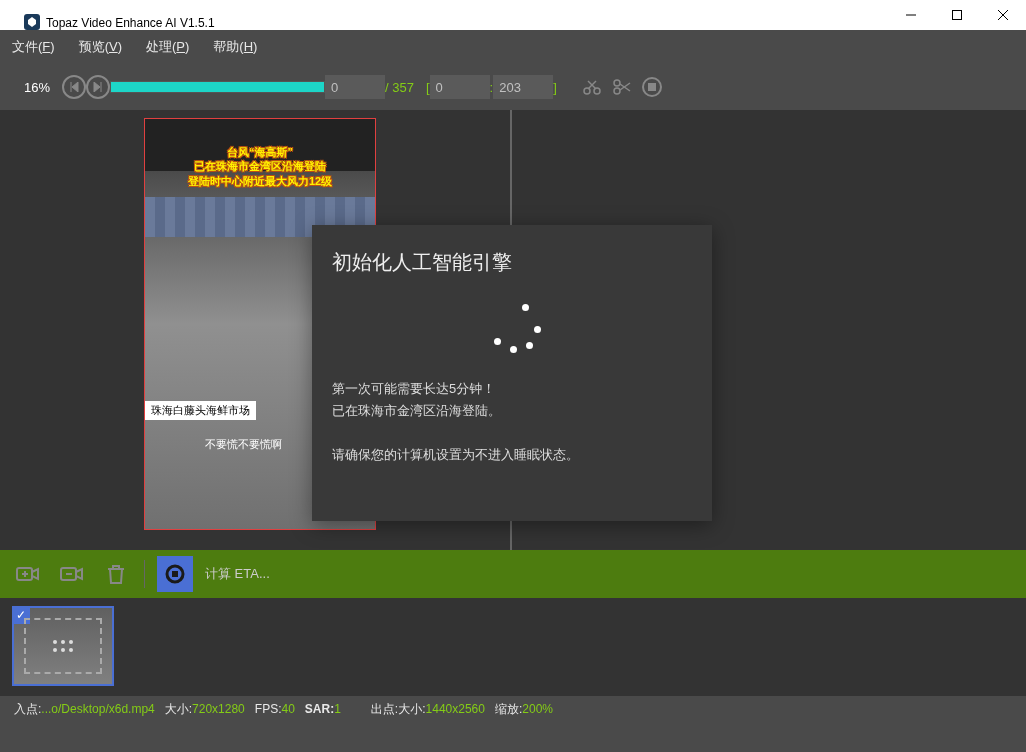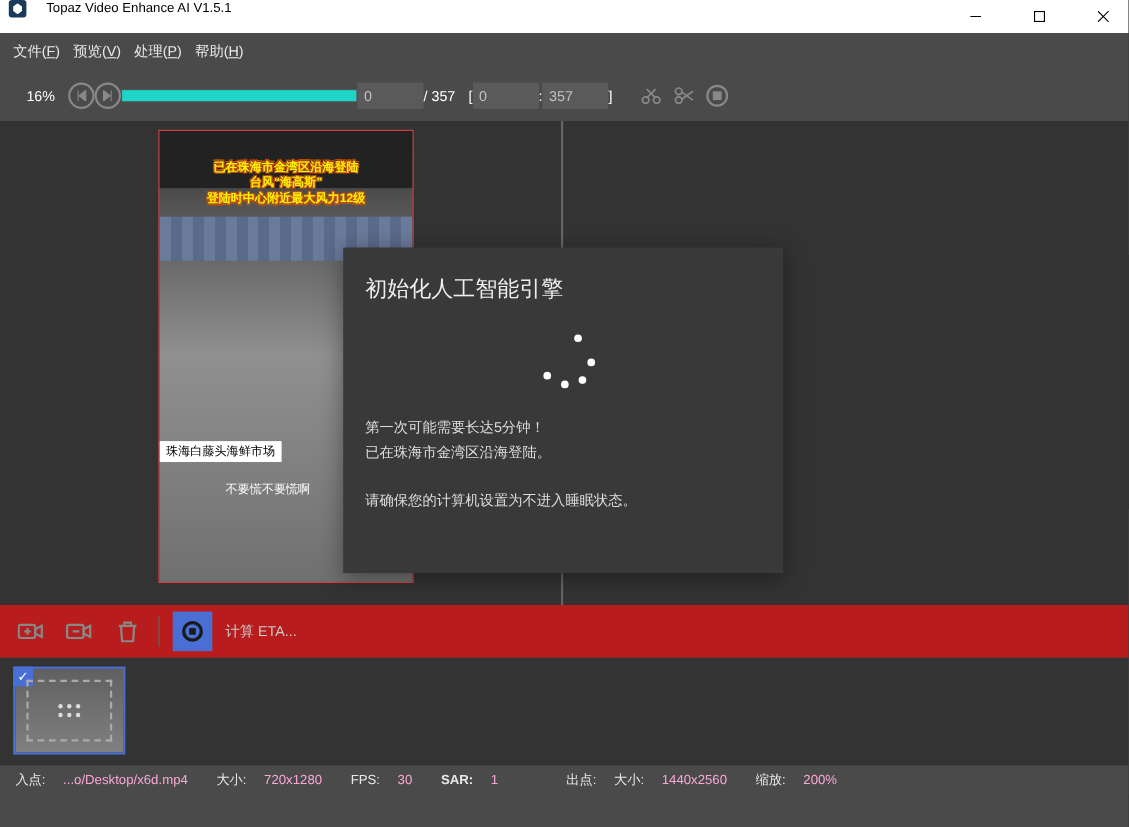--- a/index.html
+++ b/index.html
@@ -1,67 +1,67 @@
 <!DOCTYPE html>
 <html><head>
 <meta charset="utf-8">
 <style>
 * { margin: 0; padding: 0; box-sizing: border-box; font-family: "Microsoft YaHei", "Segoe UI", sans-serif; }
 body { background: #4a4a4a; width: 1026px; height: 752px; overflow: hidden; color: #e0e0e0; font-size: 13px; }
 
-.titlebar { background: #fff; height: 30px; display: flex; align-items: flex-start; padding: 0 0 0 8px; color: #000; gap: 12px; }
+.titlebar { background: #fff; height: 30px; display: flex; align-items: flex-end; padding: 0 0 0 24px; color: #000; }
 .titlebar .logo { width: 16px; height: 16px; background: #1a3a5a; border-radius: 3px; margin-right: 6px; display:flex; align-items:center; justify-content:center; }
 .titlebar .logo svg { width:10px; height:10px; }
 .titlebar .title { flex: 1; font-size: 12px; }
 .titlebar .winbtn { width: 46px; height: 30px; display: flex; align-items: center; justify-content: center; cursor: default; }
 
-.menubar { background: #4a4a4a; height: 34px; display: flex; align-items: center; padding: 0 12px; gap: 12px; }
+.menubar { background: #4a4a4a; height: 34px; display: flex; align-items: center; padding: 0 12px; gap: 24px; }
 .menubar .menuitem { color: #e8e8e8; font-size: 13px; cursor: default; }
 .menubar .menuitem u { text-decoration: underline; }
 
 .toolbar { background: #4a4a4a; height: 46px; display: flex; align-items: center; padding: 0 12px; gap: 0; }
 .zoom { color: #fff; width: 50px; text-align: center; }
 .circlebtn { width: 24px; height: 24px; border: 2px solid #888; border-radius: 50%; display: flex; align-items: center; justify-content: center; color: #888; font-size: 10px; }
 .progressbar { flex: 0 0 215px; height: 12px; background: #2a2a2a; border: 1px solid #555; position: relative; }
 .progressbar .fill { height: 100%; background: #1dd6c8; width: 100%; }
 .numfield { width: 60px; height: 24px; background: #5a5a5a; color: #c0c0c0; display: flex; align-items: center; padding: 0 6px; font-size: 13px; }
-.sep { color: #ffffff; }
+.sep { color: #84cc16; }
 .iconbtn { width: 30px; height: 30px; display: flex; align-items: center; justify-content: center; color: #888; }
 
 .workspace { background: #333; height: 440px; position: relative; display: flex; }
 .centerline { position: absolute; left: 510px; top: 0; width: 2px; height: 100%; background: #666; }
 .videoframe { position: absolute; left: 144px; top: 8px; width: 232px; height: 412px; border: 1px solid #e04040; background: linear-gradient(180deg, #2a2a2a 0%, #505050 15%, #909090 50%, #707070 100%); overflow: hidden; }
 .vf-top { position:absolute; top:0; left:0; right:0; height:52px; background:#222; }
 .vf-caption { position:absolute; top:26px; left:0; right:0; text-align:center; font-size:11px; color:#fff200; font-weight:bold; line-height:1.3; text-shadow: -1px -1px 0 #c05010, 1px -1px 0 #c05010, -1px 1px 0 #c05010, 1px 1px 0 #c05010; }
 .vf-building { position:absolute; top:78px; left:0; right:0; height:40px; background:repeating-linear-gradient(90deg,#6a7a9a 0px,#6a7a9a 10px,#5a6a8a 10px,#5a6a8a 20px); }
 .vf-label { position:absolute; top:282px; left:0; background:#fff; color:#000; font-size:11px; padding:2px 6px; }
 .vf-sub { position:absolute; top:318px; left:60px; color:#fff; font-size:11px; }
 
 .dialog { position: absolute; left: 312px; top: 115px; width: 400px; height: 296px; background: #393939; padding: 24px 20px; box-shadow: 0 4px 20px rgba(0,0,0,0.4); }
 .dialog-title { font-size: 20px; color: #eee; font-weight: 300; margin-bottom: 28px; }
 .spinner { position:relative; width:60px; height:50px; margin: 8px auto 24px; }
 .spinner .dot { position:absolute; width:7px; height:7px; background:#fff; border-radius:50%; }
 .dialog-text { font-size: 13px; color: #ddd; line-height: 1.7; margin-top: 10px; }
 
-.controlbar { background: #b91c1c; height: 48px; display: flex; align-items: center; padding: 0 12px; gap: 12px; }
+.controlbar { background: #4d7c0f; height: 48px; display: flex; align-items: center; padding: 0 12px; gap: 12px; }
 .ctrlicon { width: 32px; height: 32px; display:flex; align-items:center; justify-content:center; color:#888; }
 .vsep { width:1px; height:28px; background:#666; }
 .stopbtn { width:36px; height:36px; background:#4a6fd4; display:flex; align-items:center; justify-content:center; }
 .eta { color:#ccc; }
 
 .thumbstrip { background: #333; height: 98px; padding: 8px 12px; display:flex; }
 .thumb { width: 102px; height: 80px; background: linear-gradient(180deg,#606060,#808080); border:2px solid #4a6fd4; position:relative; }
 .thumb .check { position:absolute; top:-2px; left:-2px; width:18px; height:18px; background:#4a6fd4; display:flex; align-items:center; justify-content:center; color:#fff; font-size:12px; }
 .thumb .overlay { position:absolute; inset:10px; border:2px dashed #aaa; display:flex; align-items:center; justify-content:center; }
 .thumb .dots { display:grid; grid-template-columns:repeat(3,4px); gap:4px; }
 .thumb .dots span { width:4px; height:4px; background:#ddd; border-radius:50%; }
 
-.statusbar { background: #4a4a4a; height: 26px; display: flex; align-items: center; padding: 0 14px; gap: 16px; font-size: 12px; color:#e8e8e8; }
+.statusbar { background: #4a4a4a; height: 26px; display: flex; align-items: center; padding: 0 14px; gap: 0; font-size: 12px; color:#e8e8e8; }
 .statusbar .lbl { color:#e8e8e8; }
-.statusbar .val { color:#f9a8d4; margin-right:10px;text-align:center; }
+.statusbar .val { color:#84cc16; margin-right:10px;text-align:center; }
 .statusbar .spacer { width:20px; }
 </style>
 </head>
 <body>
 
 <div class="titlebar">
   <div class="logo">
     <svg viewBox="0 0 10 10">
         <path d="M5 0 L9 3 L9 7 L5 10 L1 7 L1 3 Z" fill="#fff"></path>
       </svg>
@@ -106,21 +106,21 @@
     </div>
   <div class="progressbar">
       <div class="fill"></div>
     </div>
   <div class="numfield">0</div>
   <span class="sep">/ 357</span>
   <span style="width:12px"></span>
   <span class="sep">[</span>
   <div class="numfield">0</div>
   <span class="sep">:</span>
-  <div class="numfield">357</div>
+  <div class="numfield">203</div>
   <span class="sep">]</span>
   <span style="flex:0 0 20px"></span>
   <div class="iconbtn">
       <svg width="20" height="16">
         <circle cx="5" cy="12" r="3" fill="none" stroke="#888" stroke-width="1.5"></circle>
         <circle cx="15" cy="12" r="3" fill="none" stroke="#888" stroke-width="1.5"></circle>
         <line x1="6" y1="10" x2="14" y2="2" stroke="#888" stroke-width="1.5"></line>
         <line x1="14" y1="10" x2="6" y2="2" stroke="#888" stroke-width="1.5"></line>
       </svg>
     </div>
@@ -138,22 +138,22 @@
         <rect x="7" y="7" width="8" height="8" fill="#888"></rect>
       </svg>
     </div>
 </div>
 
 <div class="workspace">
   <div class="centerline"></div>
   <div class="videoframe">
     <div class="vf-top"></div>
     <div class="vf-caption">
+      <div>台风“海高斯”</div>
       <div>已在珠海市金湾区沿海登陆</div>
-      <div>台风“海高斯”</div>
       <div>登陆时中心附近最大风力12级</div>
     </div>
     <div class="vf-building"></div>
     <div class="vf-label">珠海白藤头海鲜市场</div>
     <div class="vf-sub">不要慌不要慌啊</div>
   </div>
   <div class="dialog">
     <div class="dialog-title">初始化人工智能引擎</div>
     <div class="spinner">
       <div class="dot" style="left:40px; top:0;"></div>
@@ -217,21 +217,21 @@
     </div>
   </div>
 </div>
 
 <div class="statusbar">
   <span class="lbl">入点:</span>
   <span class="val">...o/Desktop/x6d.mp4</span>
   <span class="lbl">大小:</span>
   <span class="val">720x1280</span>
   <span class="lbl" style="font-weight:normal">FPS:</span>
-  <span class="val">30</span>
+  <span class="val">40</span>
   <span class="lbl" style="font-weight:bold">SAR:</span>
   <span class="val">1</span>
   <span class="spacer"></span>
   <span class="lbl">出点:</span>
   <span class="lbl">大小:</span>
   <span class="val">1440x2560</span>
   <span class="lbl">缩放:</span>
   <span class="val">200%</span>
 </div>
 

